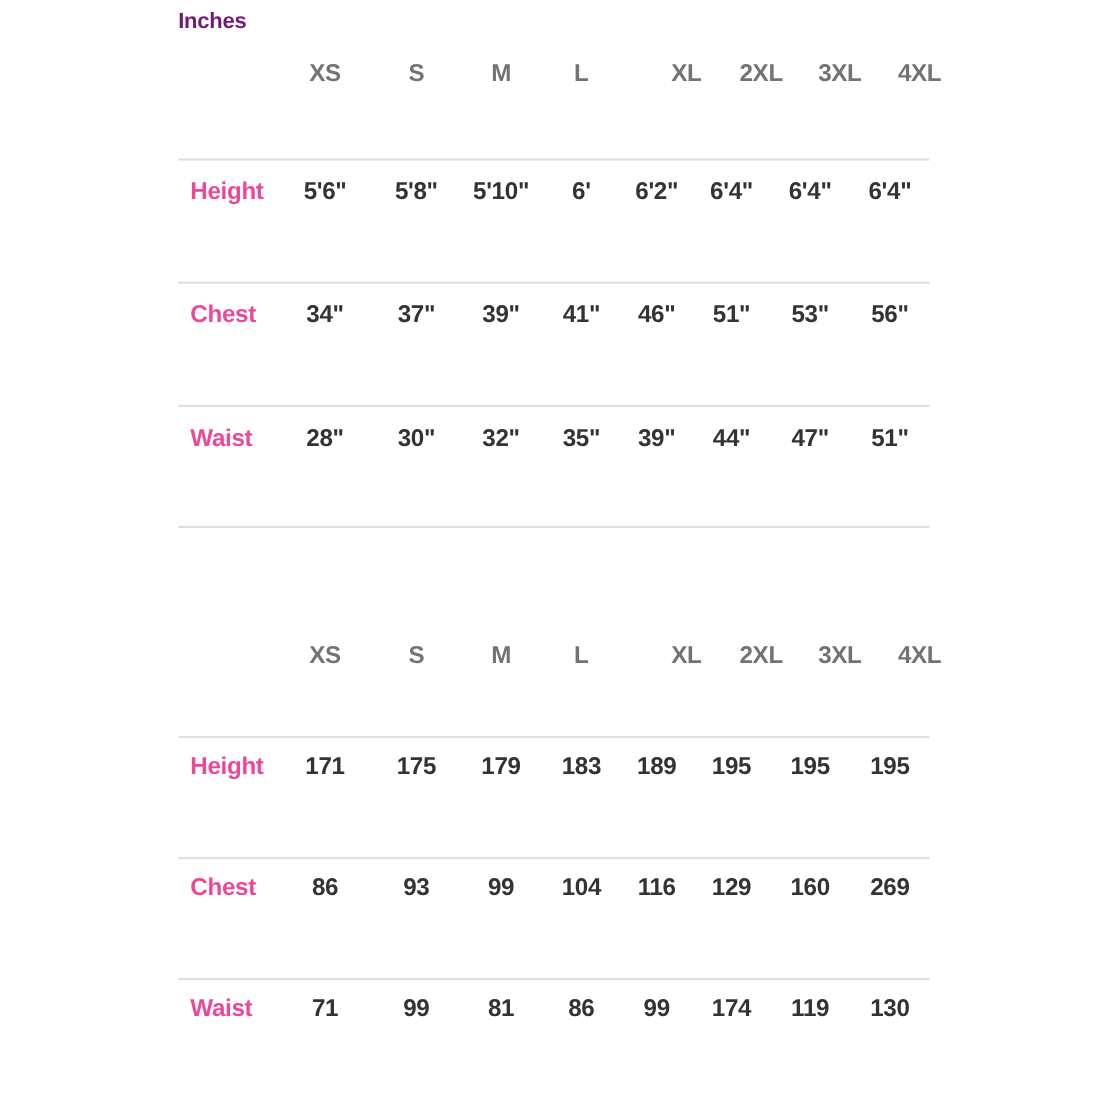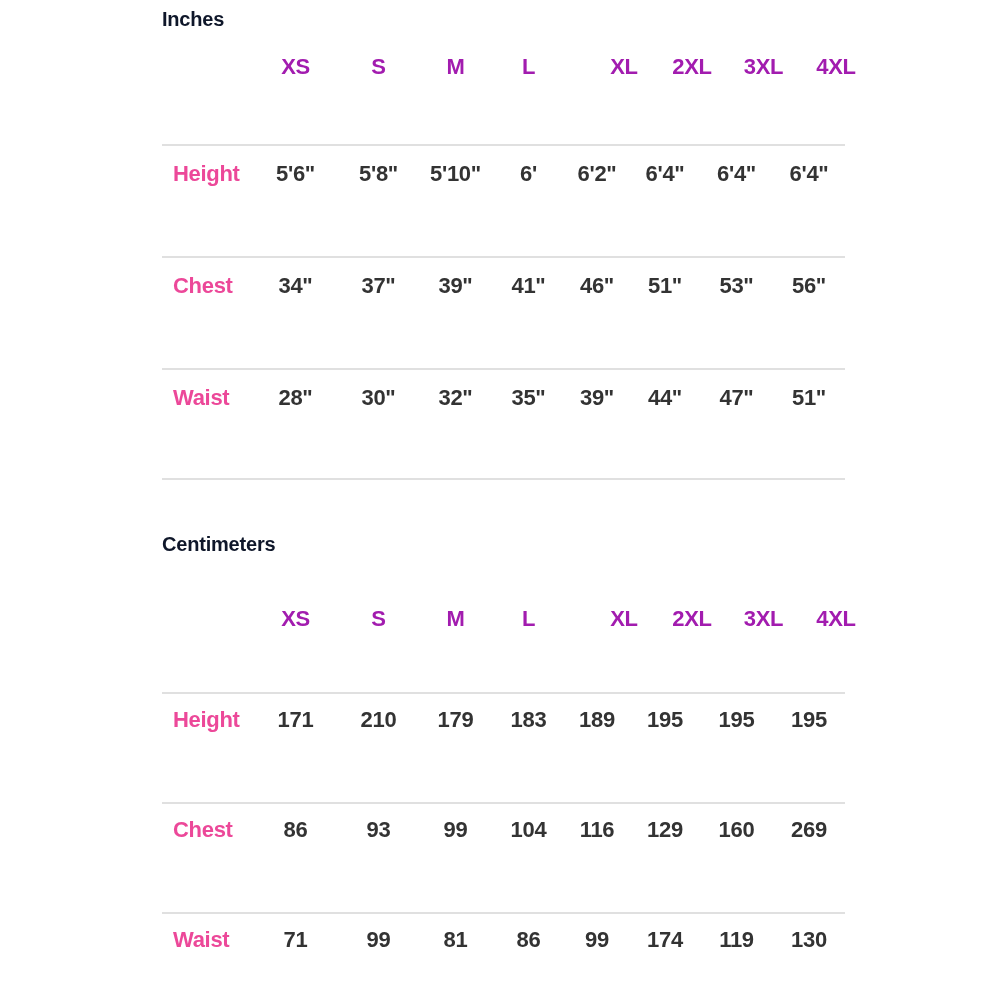--- a/index.html
+++ b/index.html
@@ -7,36 +7,36 @@
   body {
     font-family:"Liberation Sans", sans-serif;
     font-weight:bold;
     color:#333333;
   }
   .chart { padding-left:162px; padding-top:8px; }
   section { width:683px; }
   h2.section-title {
     font-size:20px;
     line-height:23px;
-    color:#0f172a;
+    color:#701a75;
     letter-spacing:-0.2px;
   }
   .row { display:flex; align-items:flex-start; }
   .cell {
     font-size:22px;
     line-height:25px;
     text-align:center;
     letter-spacing:-0.3px;
     flex:none;
   }
   .label { width:90px; text-align:left; padding-left:11px; color:#ec4899; }
   .c1{width:87px}.c2{width:79px}.c3{width:75px}.c4{width:71px}
   .c5{width:66px}.c6{width:70px}.c7{width:73px}.c8{width:72px}
 
-  .head { color:#a21caf; }
+  .head { color:#737373; }
   .head .shift { position:relative; left:27px; }
 
   
   .sec-in .head { height:113px; padding-top:23px; }
   .sec-in .body { height:112px; padding-top:15px; border-top:2px solid #e0e0e0; }
   .sec-in .body.last { border-bottom:2px solid #e0e0e0; }
 
   
   .sec-cm { margin-top:53px; }
   .sec-cm .head { height:136px; padding-top:50px; }
@@ -93,38 +93,37 @@
       <div class="cell c3">32"</div>
       <div class="cell c4">35"</div>
       <div class="cell c5">39"</div>
       <div class="cell c6">44"</div>
       <div class="cell c7">47"</div>
       <div class="cell c8">51"</div>
     </div>
   </section>
 
   <section class="sec-cm">
-    <h2 class="section-title">Centimeters</h2>
 
     <div class="row head">
       <div class="cell label"></div>
       <div class="cell c1">XS</div>
       <div class="cell c2">S</div>
       <div class="cell c3">M</div>
       <div class="cell c4">L</div>
       <div class="cell c5 shift">XL</div>
       <div class="cell c6 shift">2XL</div>
       <div class="cell c7 shift">3XL</div>
       <div class="cell c8 shift">4XL</div>
     </div>
 
     <div class="row body">
       <div class="cell label">Height</div>
       <div class="cell c1">171</div>
-      <div class="cell c2">210</div>
+      <div class="cell c2">175</div>
       <div class="cell c3">179</div>
       <div class="cell c4">183</div>
       <div class="cell c5">189</div>
       <div class="cell c6">195</div>
       <div class="cell c7">195</div>
       <div class="cell c8">195</div>
     </div>
 
     <div class="row body">
       <div class="cell label">Chest</div>

